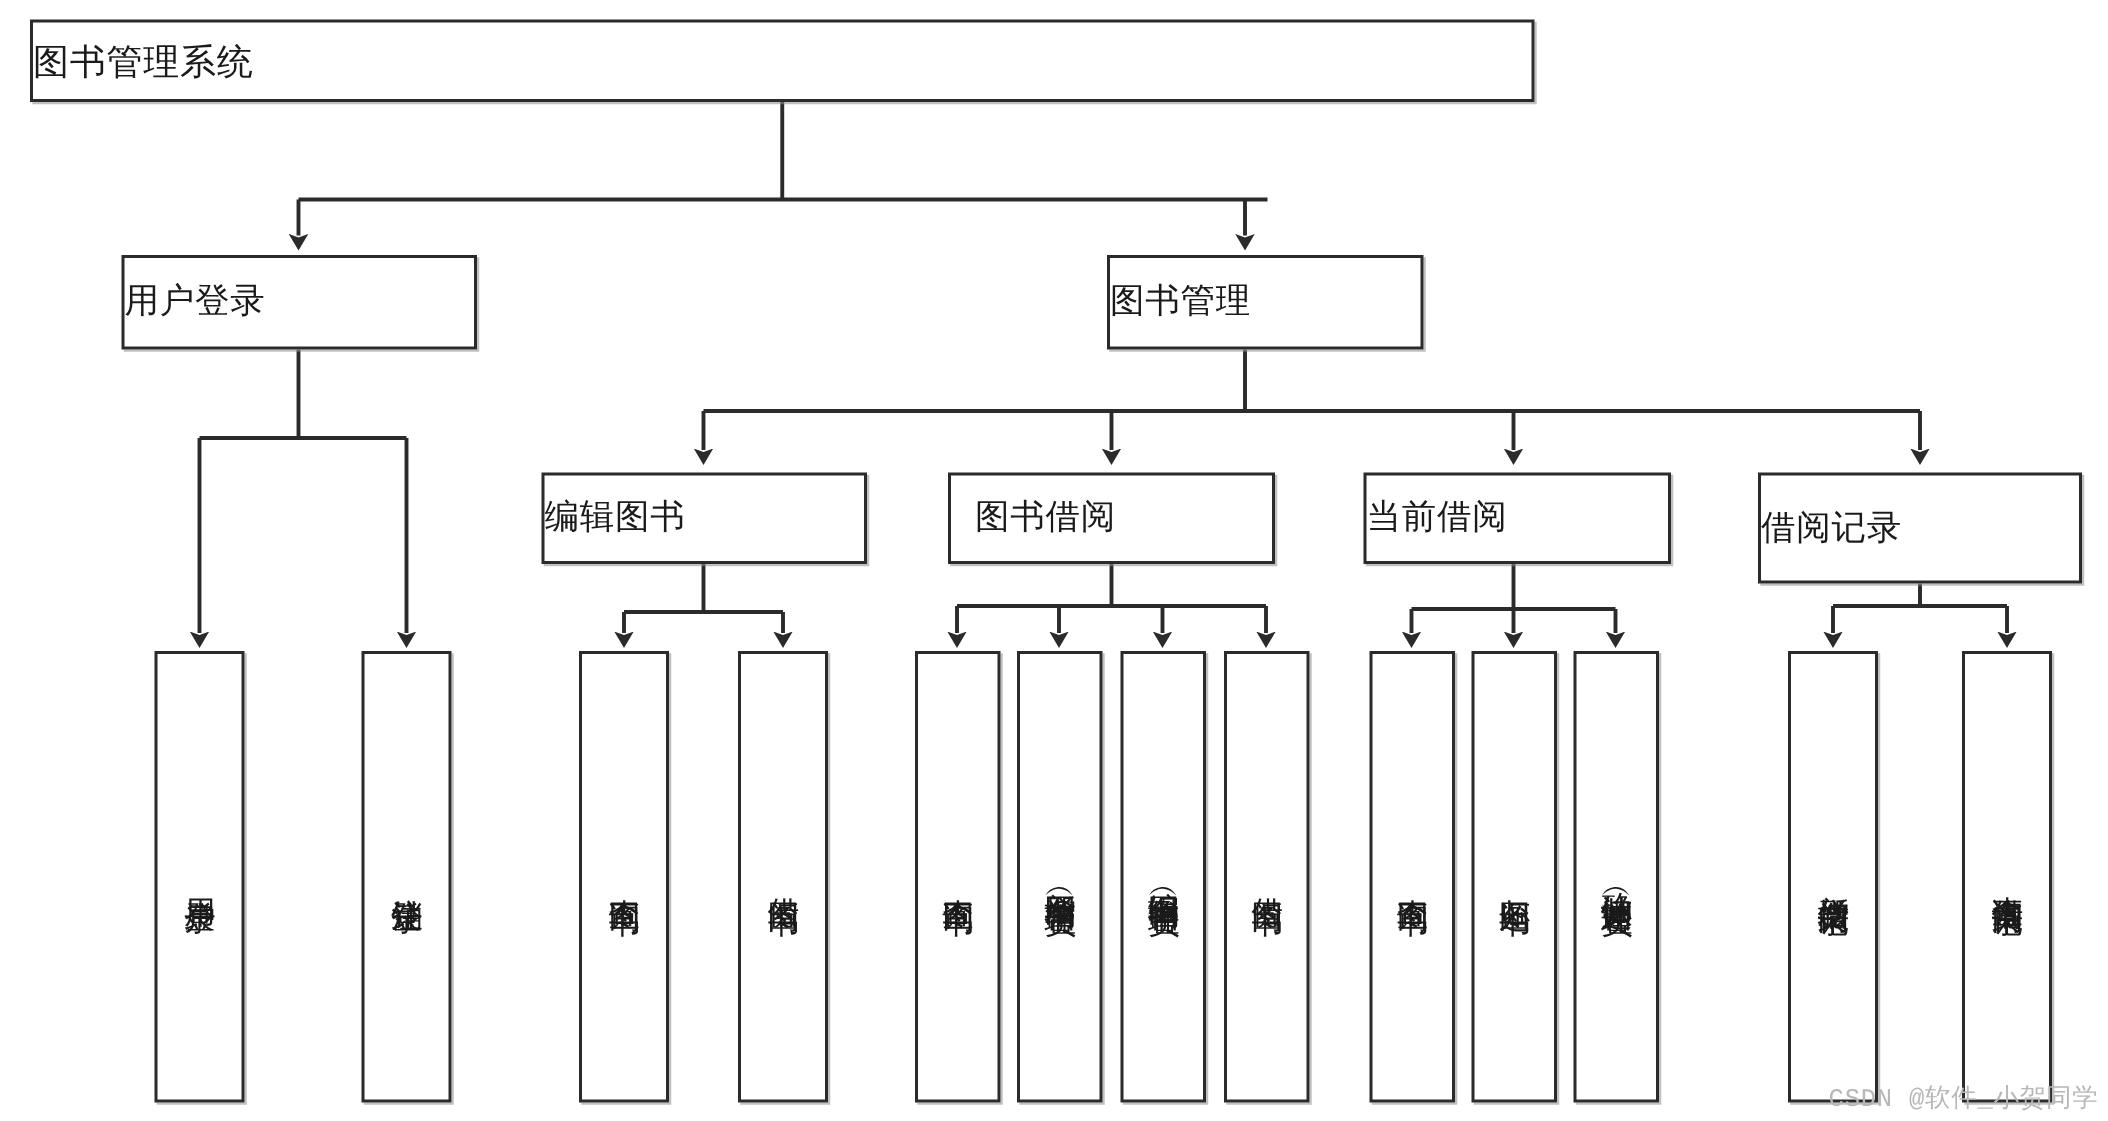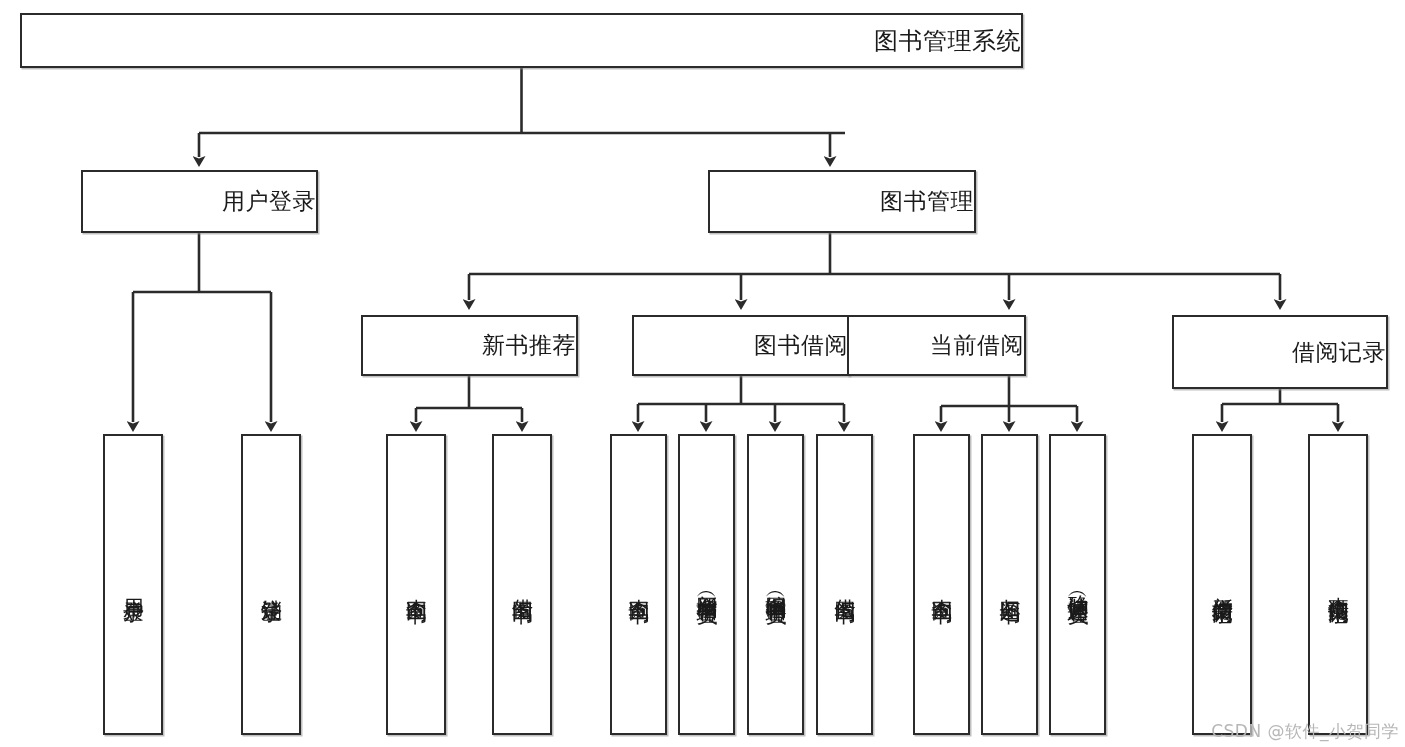--- a/index.html
+++ b/index.html
@@ -23,21 +23,21 @@
     height: 747px;
     pointer-events: none;
   }
   .node {
     position: absolute;
     box-sizing: border-box;
     background: #ffffff;
     border: 2.5px solid #2b2b2b;
     display: flex;
     align-items: center;
-    justify-content: flex-end;
+    justify-content: flex-start;
     color: #1a1a1a;
     box-shadow: 1.5px 1.5px 0 0 rgba(140,140,140,0.55);
   }
   .node .label {
     display: block;
     letter-spacing: 0.5px;
     line-height: 1.25;
     text-align: center;
   }
   
@@ -64,20 +64,21 @@
   }
   .watermark {
     position: absolute;
     right: 6px;
     bottom: 4px;
     font-size: 17px;
     color: #b7b7b7;
     letter-spacing: 0.5px;
     white-space: nowrap;
     user-select: none;
+    font-family: Liberation Mono, monospace;
   }
 </style>
 </head>
 <body>
 
 <div id="canvas">
 
   <svg class="wires" viewBox="0 0 1405 747" xmlns="http://www.w3.org/2000/svg">
     <defs>
       <marker id="ah" markerWidth="11" markerHeight="13" refX="1" refY="6.5" orient="auto" markerUnits="userSpaceOnUse">
@@ -130,31 +131,31 @@
     </g>
   </svg>
 
   <div class="node h root" style="left:20px; top:13px; width:1003px; height:55px;">
     <span class="label">图书管理系统</span>
   </div>
 
   <div class="node h" style="left:81px; top:170px; width:237px; height:63px;">
     <span class="label">用户登录</span>
   </div>
-  <div class="node h" style="left:708px; top:170px; width:268px; height:63px;padding-left:28px;">
+  <div class="node h" style="left:738px; top:170px; width:211px; height:63px;">
     <span class="label">图书管理</span>
   </div>
 
   <div class="node h" style="left:361px; top:315px; width:217px; height:61px;">
-    <span class="label">新书推荐</span>
+    <span class="label">编辑图书</span>
   </div>
   <div class="node h" style="left:632px; top:315px; width:218px; height:61px;padding-left:16px;">
     <span class="label">图书借阅</span>
   </div>
-  <div class="node h" style="left:847px; top:315px; width:179px; height:61px;">
+  <div class="node h" style="left:909px; top:315px; width:205px; height:61px;">
     <span class="label">当前借阅</span>
   </div>
   <div class="node h" style="left:1172px; top:315px; width:216px; height:74px;">
     <span class="label">借阅记录</span>
   </div>
 
   <div class="node v" style="left:103px; top:434px; width:60px; height:301px;">
     <span class="label">用户登录</span>
   </div>
   <div class="node v" style="left:241px; top:434px; width:60px; height:301px;">

